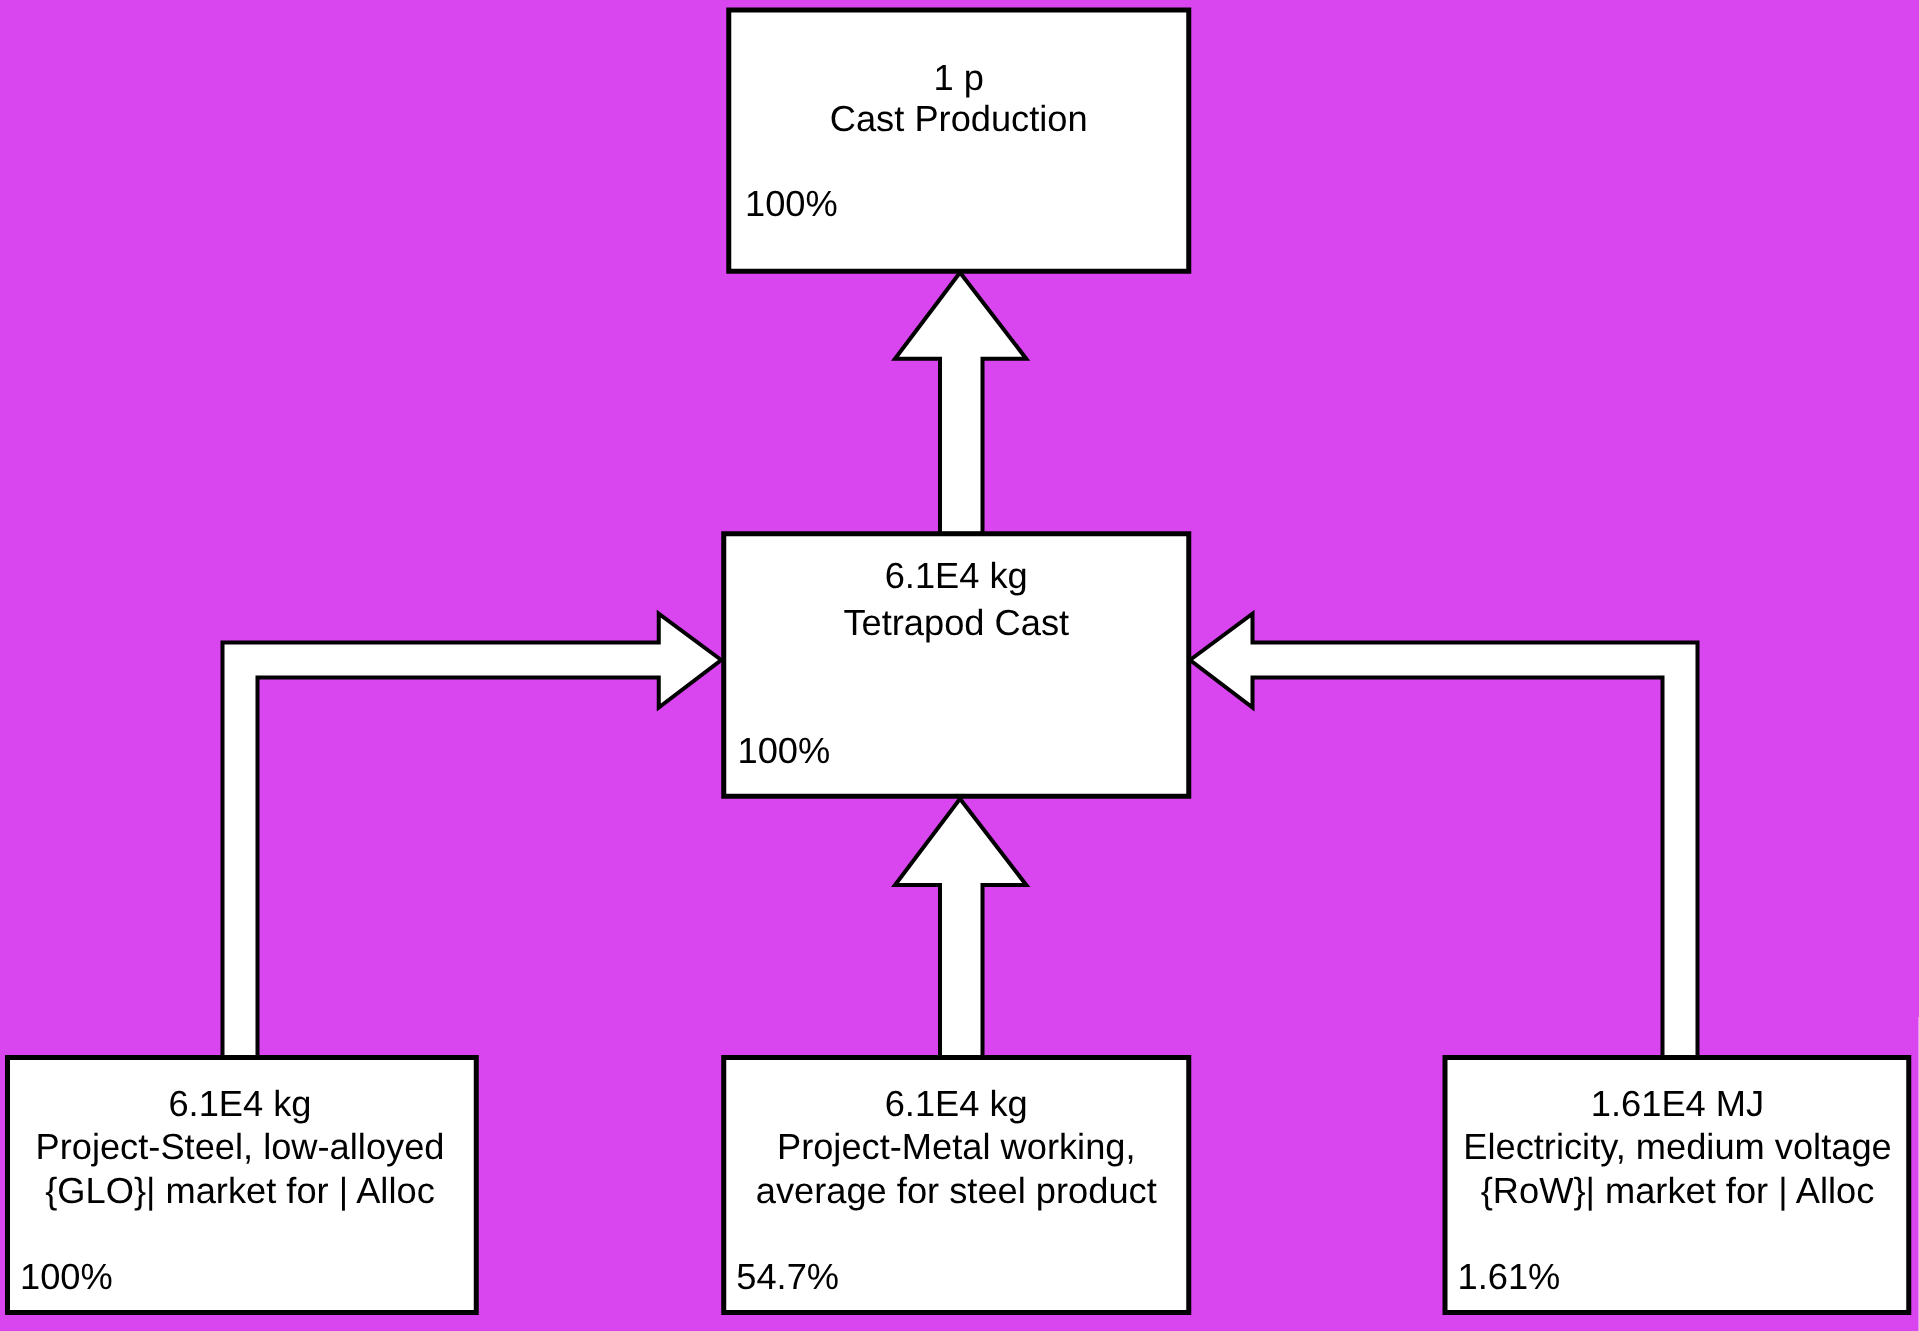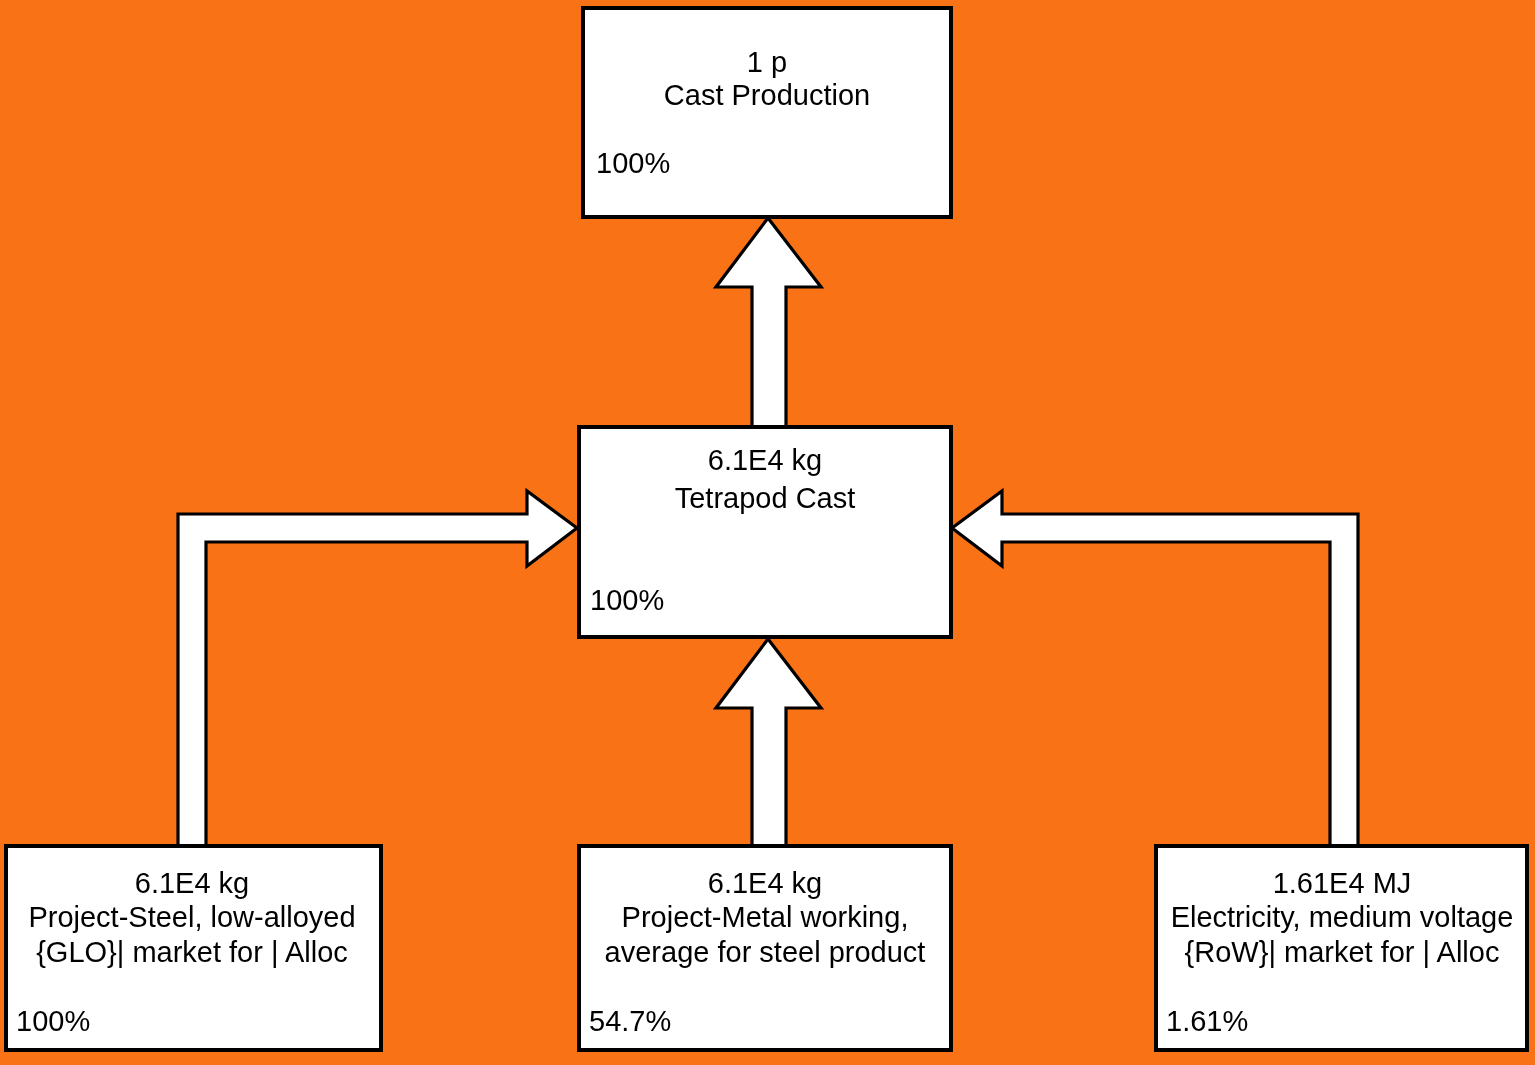--- a/index.html
+++ b/index.html
@@ -11,21 +11,21 @@
   body {
     width: 1535px;
     height: 1065px;
     font-family: "Liberation Sans", sans-serif;
     overflow: hidden;
   }
   #diagram-root {
     position: relative;
     width: 1535px;
     height: 1065px;
-    background: #f97316;
+    background: #d946ef;
   }
   svg#network-svg {
     position: absolute;
     top: 0;
     left: 0;
     width: 1535px;
     height: 1065px;
     display: block;
   }
   .node-box {

